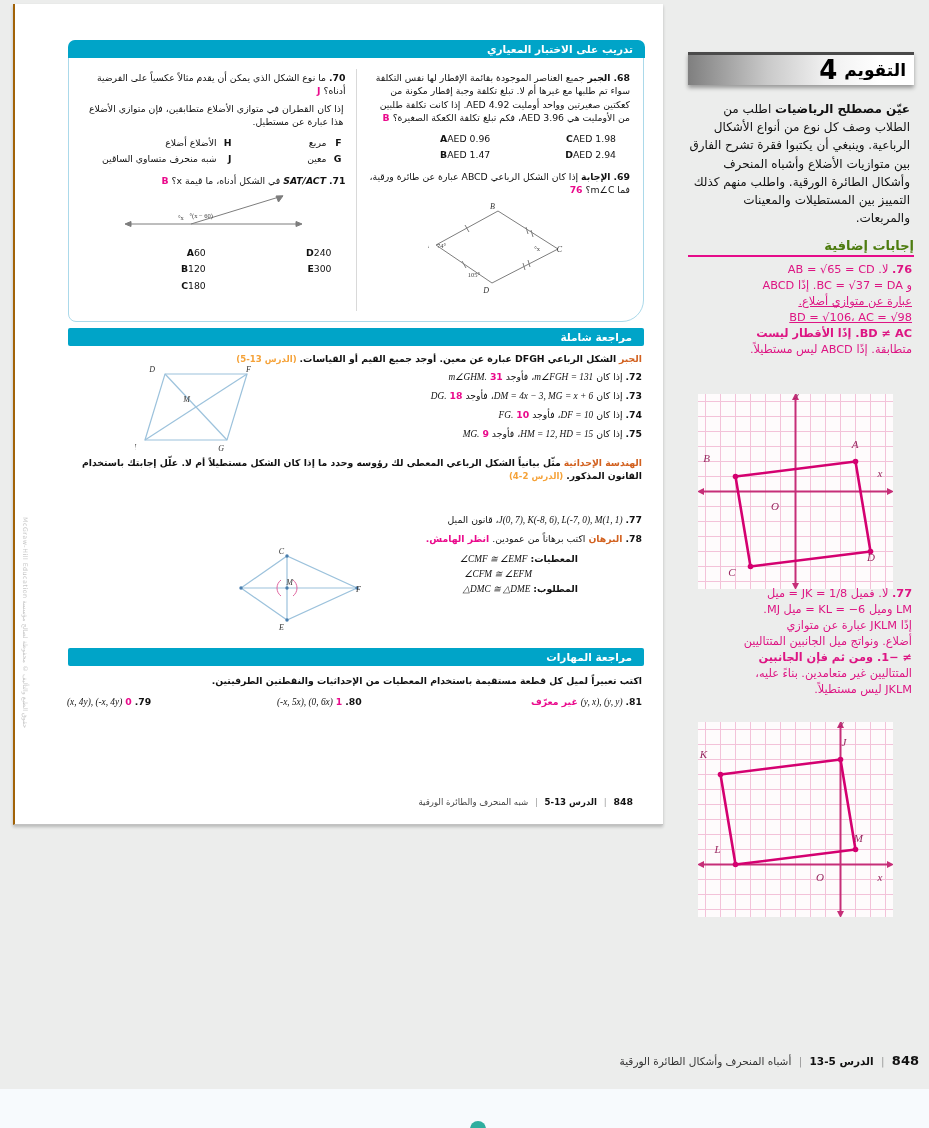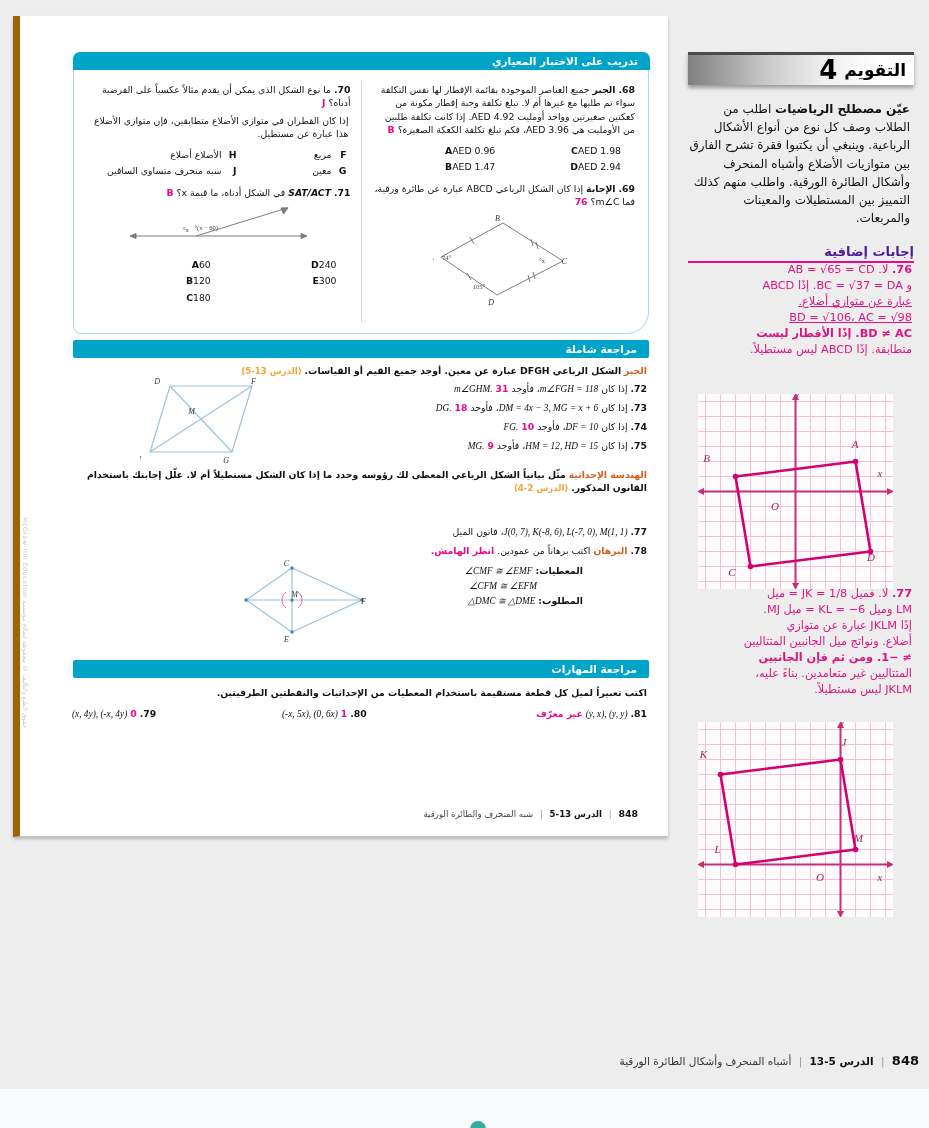--- a/index.html
+++ b/index.html
@@ -1,20 +1,20 @@
 <!DOCTYPE html>
 <html lang="ar"><head>
 <meta charset="utf-8">
 <style>
   html,body{margin:0;padding:0}
   .canvas{position:relative;width:929px;height:1128px;background:#ecedec;overflow:hidden;
           font-family:"DejaVu Sans",sans-serif;direction:rtl}
   
-  .page{position:absolute;left:13px;top:16px;width:648px;height:820px;background:#fff;
-        border-left:7px solid #a16207;border-bottom:1px solid #c2c2c2;box-shadow:0 2px 3px rgba(0,0,0,.22)}
+  .page{position:absolute;left:13px;top:4px;width:648px;height:820px;background:#fff;
+        border-left:2px solid #a16207;border-bottom:1px solid #c2c2c2;box-shadow:0 2px 3px rgba(0,0,0,.22)}
   .bar{position:absolute;height:18px;background:#00a4c8;color:#fff;font-weight:bold;font-size:10.5px;
        line-height:18px;text-align:right;padding:0 12px;box-sizing:border-box;border-radius:2px}
   .tp-box{position:absolute;left:53px;top:36px;width:576px;height:282px;
           border:1.5px solid #abd9ea;border-radius:8px 8px 22px 8px;box-sizing:border-box}
   .tp-bar{left:-1px;top:-1px;width:577px;border-radius:7px 7px 0 0}
   .tp-cols{position:absolute;top:22px;bottom:4px;left:3px;right:3px;display:flex}
   .tp-col{flex:1;padding:8px 10px 0 10px;font-size:9.3px;line-height:1.45;color:#111}
   .tp-div{width:1px;background:#d9d9d9;margin:6px 0}
   .q{margin:0 0 4px 0}
   .qnum{font-weight:bold}
@@ -45,21 +45,21 @@
   
   .sidebar{position:absolute;left:688px;top:0;width:226px}
   .tab{position:absolute;top:52px;left:0;width:100%;height:33px;
        background:linear-gradient(90deg,#7f7f7f 0%,#c9c9c9 35%,#efefef 60%,#ffffff 85%);
        border-top:3px solid #4a4a4a;box-shadow:0 3px 4px rgba(0,0,0,.35);
        display:flex;align-items:center;justify-content:flex-start;gap:7px;padding:0 8px;box-sizing:border-box}
   .tab .t-title{font-weight:bold;font-size:17px;color:#000}
   .tab .t-num{font-weight:bold;font-size:26px;color:#000;line-height:1}
   .sb-para{position:absolute;top:100px;right:4px;left:0;font-size:12px;line-height:1.52;text-align:right;color:#101010}
   .sb-lead{font-weight:bold}
-  .ans-hdr{position:absolute;top:244px;right:0;left:0;color:#4c1d95;font-weight:bold;font-size:13px;
+  .ans-hdr{position:absolute;top:238px;right:0;left:0;color:#4d7c0f;font-weight:bold;font-size:13px;
            text-align:right;border-bottom:2px solid #e60b8a;padding-bottom:2px}
   .pink-ans{position:absolute;right:2px;left:0;color:#dd1583;font-size:11.3px;line-height:1.42;text-align:right}
   .pink-ans .ln{display:block}
   .pink-ans .n{font-weight:bold}
   .u{text-decoration:underline}
   .bld{font-weight:bold}
   .graph{position:absolute;left:10px;background:#fefbfc;line-height:0}
   
   .footer-out{position:absolute;top:1053px;right:10px;font-size:10.5px;color:#333;text-align:right}
   .footer-out .pg{font-weight:bold;font-size:13px;color:#111}
@@ -176,21 +176,21 @@
       <span>مراجعة شاملة</span>
     </div>
     <div class="absr" style="top:348px;left:53px">
       <span class="lead-orange">الجبر</span>
       <span class="b-black">الشكل الرباعي DFGH عبارة عن معين. أوجد جميع القيم أو القياسات.</span>
       <span class="ref">(الدرس 13-5)</span>
     </div>
     <div class="absr" style="top:366px;width:345px">
       <div class="cr-item">
         <span class="qnum">72.</span> <span>إذا كان</span>
-        <span class="math">m∠FGH = 118</span><span>، فأوجد</span>
+        <span class="math">m∠FGH = 131</span><span>، فأوجد</span>
         <span class="math">m∠GHM.</span>
         <span class="ans">31</span>
       </div>
       <div class="cr-item">
         <span class="qnum">73.</span> <span>إذا كان</span>
         <span class="math">DM = 4x − 3, MG = x + 6</span><span>، فأوجد</span>
         <span class="math">DG.</span>
         <span class="ans">18</span>
       </div>
       <div class="cr-item">

